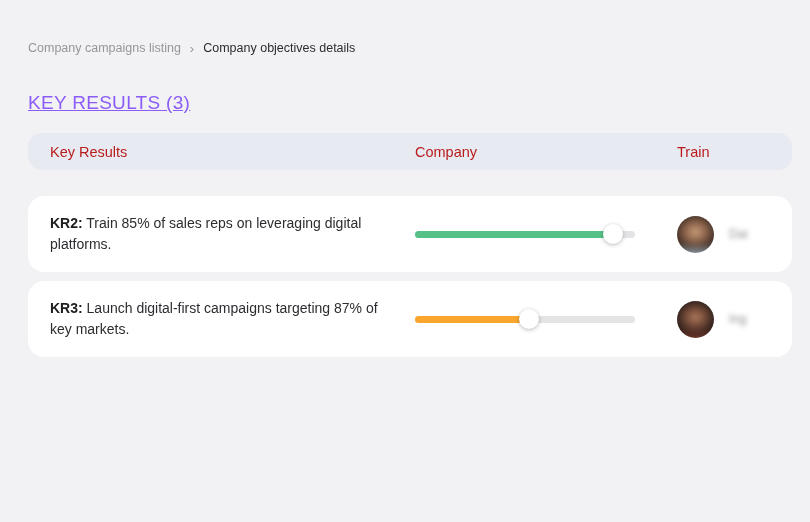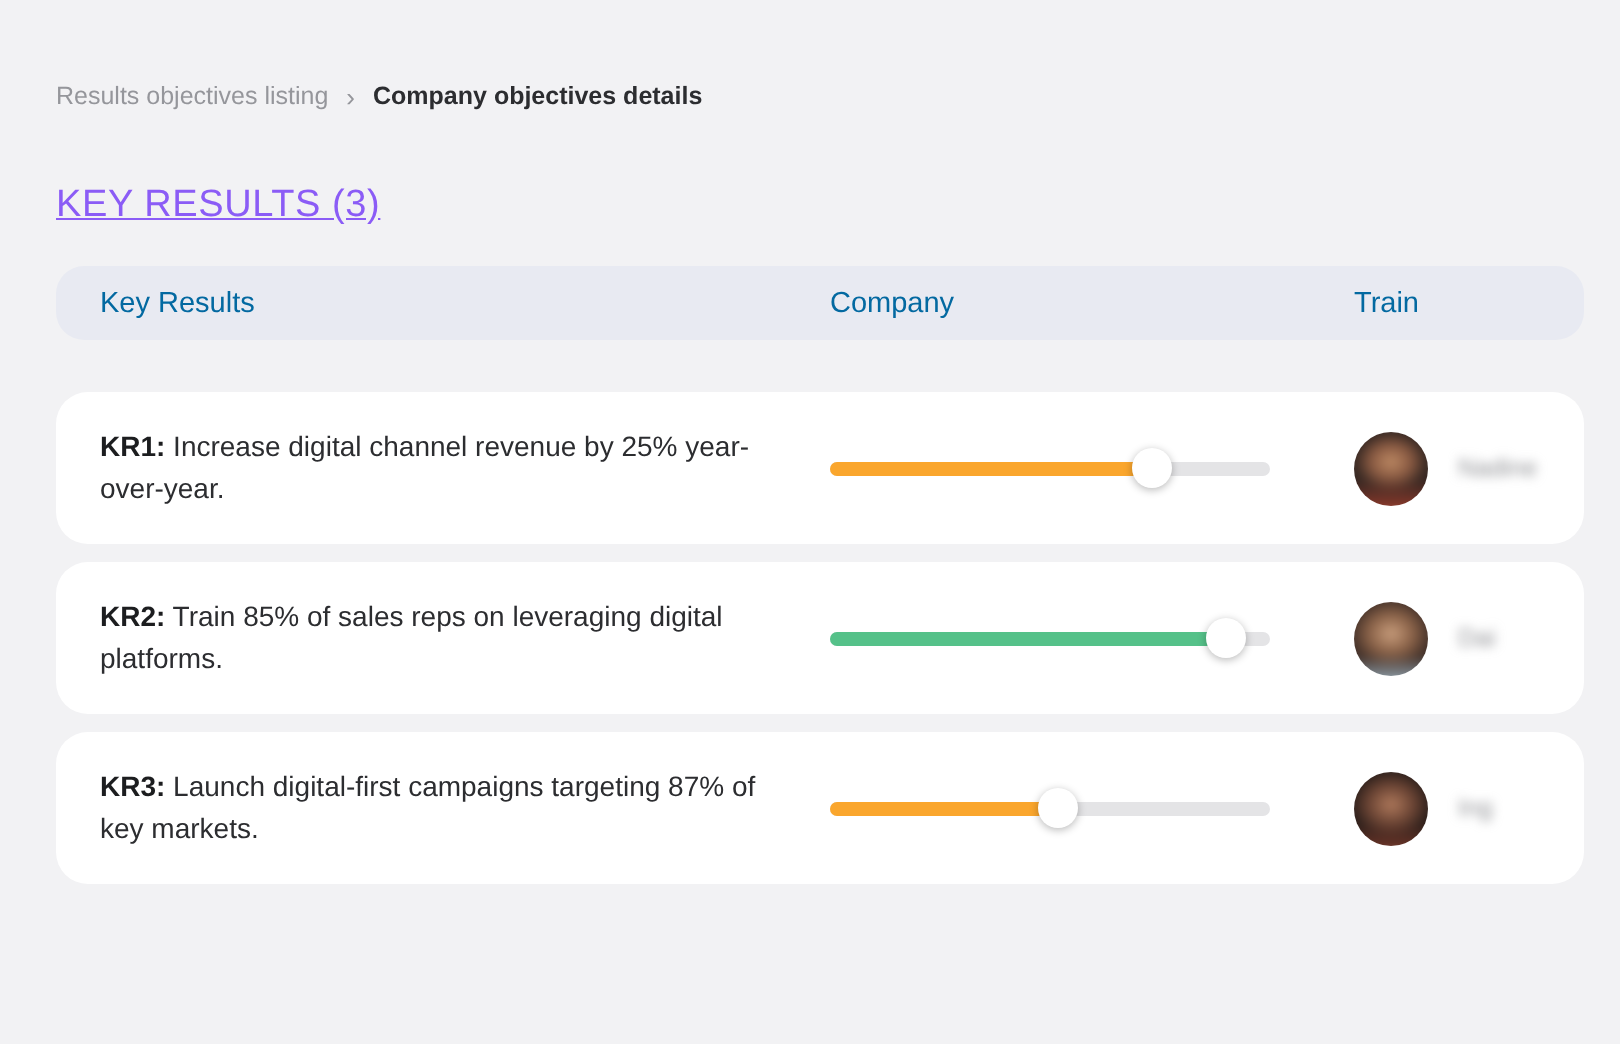--- a/index.html
+++ b/index.html
@@ -13,21 +13,21 @@
   .page { padding: 0 18px 0 28px; box-sizing: border-box; }
 
   
   .breadcrumb {
     margin-top: 41px;
     display: flex; align-items: center; gap: 9px;
     font-size: 12.5px;
   }
   .crumb-link { color: #95969b; cursor: pointer; }
   .crumb-sep { color: #95969b; font-size: 13px; line-height: 1; padding-top: 1px; }
-  .crumb-current { color: #2c2d30; font-weight: 700; }
+  .crumb-current { color: #2c2d30; font-weight: 400; }
 
   
   .title-row { margin-top: 15px; display: flex; align-items: center; gap: 11px; }
   .obj-icon { width: 26px; height: 26px; display: inline-flex; align-items: flex-end; }
   .page-title {
     font-size: 25px; font-weight: 800; color: #17181a; letter-spacing: -0.2px;
   }
 
   
   .section-label {
@@ -36,21 +36,21 @@
   }
 
   
   .grid { display: grid; grid-template-columns: 387px 262px 1fr; align-items: center; }
 
   .table-header {
     margin-top: 19px;
     height: 37px;
     background: #e8eaf2;
     border-radius: 14px;
-    font-size: 14.5px; color: #0369a1;
+    font-size: 14.5px; color: #b91c1c;
   }
   .th-keyresults { padding-left: 22px; }
 
   .row-card {
     height: 76px;
     background: #ffffff;
     border-radius: 16px;
     margin-bottom: 9px;
     cursor: pointer;
   }
@@ -111,53 +111,36 @@
   }
 
   .ph, .av1, .av2, .av3 { pointer-events: none; }
 </style>
 </head>
 <body>
 
 <div class="page">
 
   <div class="breadcrumb">
-    <span class="crumb-link">Results objectives listing</span>
+    <span class="crumb-link">Company campaigns listing</span>
     <span class="crumb-sep">›</span>
     <span class="crumb-current">Company objectives details</span>
   </div>
 
 
   <div class="section-label">KEY RESULTS (3)</div>
 
   <div class="table-header grid">
     <span class="th-keyresults">Key Results</span>
     <span>Company</span>
     <span>Train</span>
   </div>
 
   <div class="rows-wrap">
 
-    <div class="row-card grid">
-      <div class="kr-cell">
-        <span class="kr-label">KR1:</span><span> Increase digital channel revenue by 25% year-over-year.</span>
-      </div>
-      <div class="status-cell">
-        <div class="track">
-          <div class="fill" style="width: 73%; background: rgb(250, 166, 45);"></div>
-          <div class="knob" style="left: calc(73% - 10px);"></div>
-        </div>
-      </div>
-      <div class="owner-cell">
-        <div class="avatar av1">
-            <div class="ph"></div>
-          </div>
-        <span class="owner-name">Nadine</span>
-      </div>
-    </div>
 
     <div class="row-card grid">
       <div class="kr-cell">
         <span class="kr-label">KR2:</span><span> Train 85% of sales reps on leveraging digital platforms.</span>
       </div>
       <div class="status-cell">
         <div class="track">
           <div class="fill" style="width: 90%; background: rgb(85, 193, 137);"></div>
           <div class="knob" style="left: calc(90% - 10px);"></div>
         </div>

